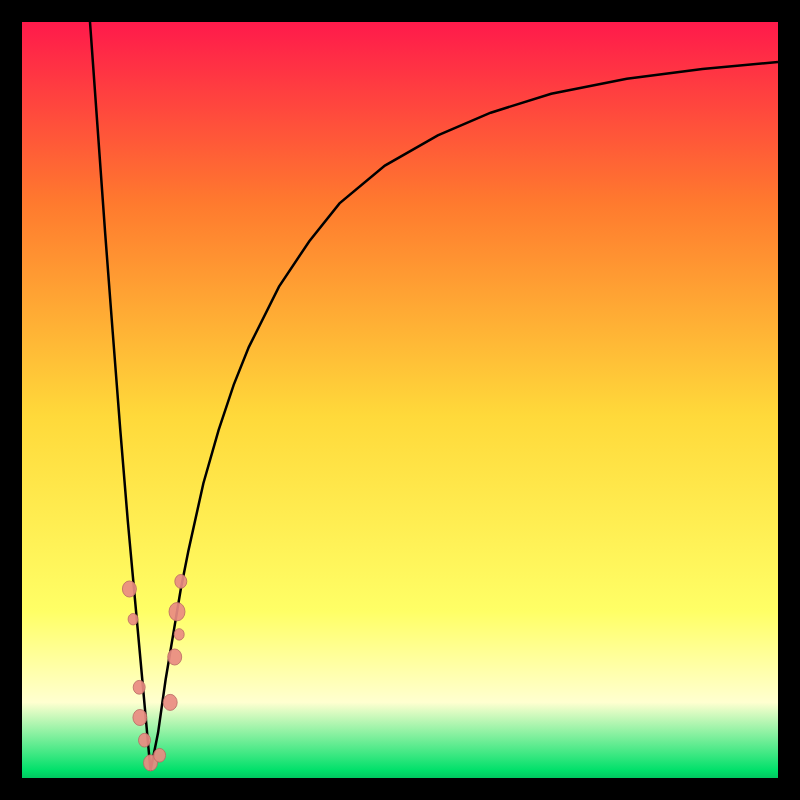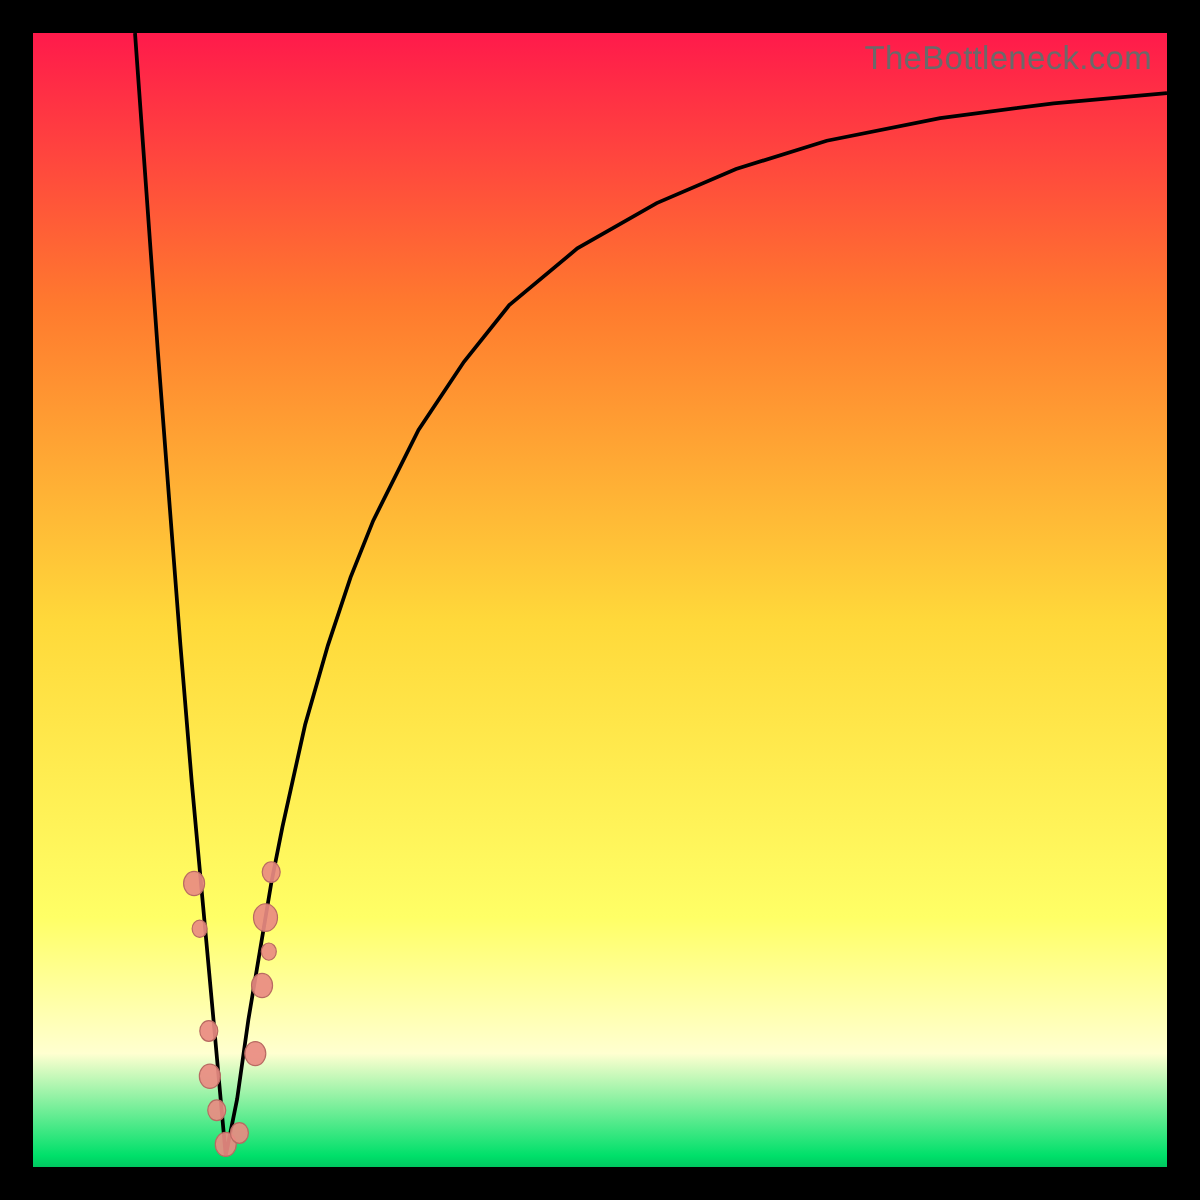--- a/index.html
+++ b/index.html
@@ -68,21 +68,20 @@
           <stop id="g2" offset="52%" stop-color="#ffd93a"></stop>
           <stop id="g3" offset="78%" stop-color="#ffff66"></stop>
           <stop id="g4" offset="90%" stop-color="#ffffd0"></stop>
           <stop id="g5" offset="99%" stop-color="#00e06a"></stop>
           <stop id="g6" offset="100%" stop-color="#00c860"></stop>
         </linearGradient>
       </defs>
       <rect x="0" y="0" width="756" height="756" fill="url(#grad)"></rect>
     </svg>
 
-    <div class="watermark">TheBottleneck.com</div>
 
     <svg class="curve" viewBox="0 0 756 756" preserveAspectRatio="none">
       <path id="curvePath" fill="none" stroke="#000000" stroke-width="2.5" d="M68.0 0.0 L75.6 105.8 L83.2 211.7 L90.7 310.0 L98.3 408.2 L105.8 499.0 L113.4 582.1 L121.0 665.3 L128.5 748.4 L136.1 710.6 L143.6 657.7 L151.2 612.4 L158.8 567.0 L166.3 529.2 L181.4 461.2 L196.6 408.2 L211.7 362.9 L226.8 325.1 L257.0 264.6 L287.3 219.2 L317.5 181.4 L362.9 143.6 L415.8 113.4 L468.7 90.7 L529.2 71.8 L604.8 56.7 L680.4 46.9 L756.0 40.1"></path>
     </svg>
 
     <svg class="markers" viewBox="0 0 756 756" preserveAspectRatio="none">
       <g id="markerGroup">
           <ellipse cx="107.4" cy="567.0" rx="7" ry="8.049999999999999" fill="#e98b82" stroke="#b86a62" stroke-width="0.8" fill-opacity="0.92"></ellipse>
           <ellipse cx="111.1" cy="597.2" rx="5" ry="5.75" fill="#e98b82" stroke="#b86a62" stroke-width="0.8" fill-opacity="0.92"></ellipse>
           <ellipse cx="117.2" cy="665.3" rx="6" ry="6.8999999999999995" fill="#e98b82" stroke="#b86a62" stroke-width="0.8" fill-opacity="0.92"></ellipse>

